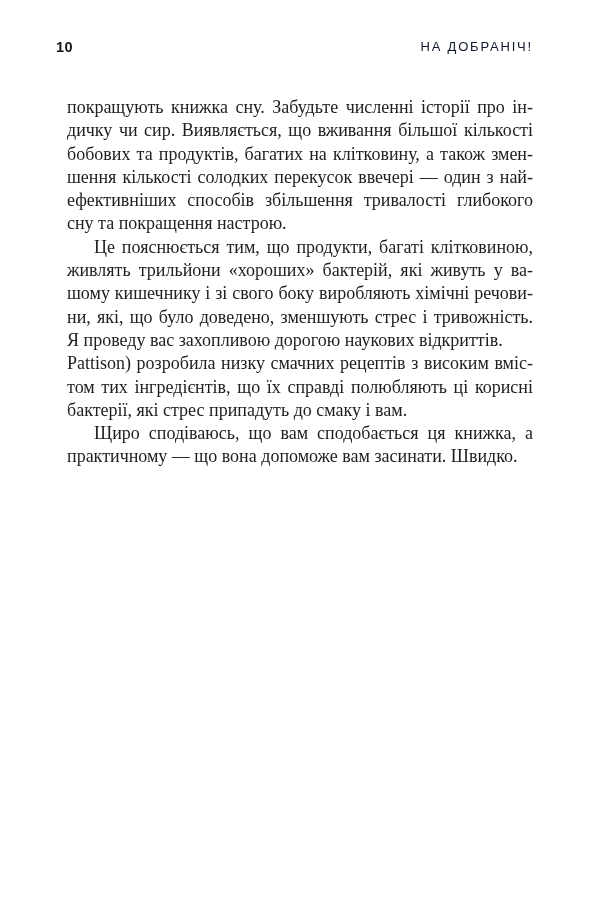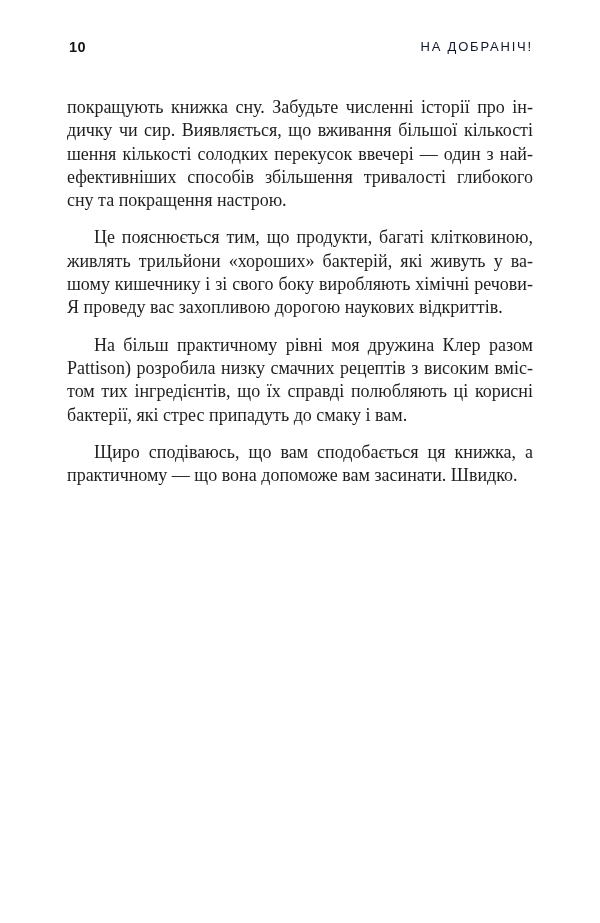--- a/index.html
+++ b/index.html
@@ -10,21 +10,21 @@
   .page {
     position: relative;
     width: 600px;
     height: 923px;
     background: #ffffff;
     overflow: hidden;
   }
   .page-header {
     position: absolute;
     top: 39px;
-    left: 67px;
+    left: 54px;
     right: 67px;
     height: 20px;
   }
   .page-number {
     position: absolute;
     left: 2px;
     top: 0;
     font-family: "Liberation Sans", sans-serif;
     font-weight: 700;
     font-size: 14.5px;
@@ -52,50 +52,50 @@
   }
   .paragraph {
     margin: 0;
   }
   .line {
     text-align: justify;
     text-align-last: justify;
   }
   .line.indent {
     padding-left: 27px;
-    margin-top: 14px;
   }
   .line.last {
     text-align-last: left;
   }
 </style>
 </head>
 <body>
 
 <div class="page">
   <div class="page-header">
     <span class="page-number">10</span>
     <span class="running-title">НА ДОБРАНІЧ!</span>
   </div>
   <div class="body-text">
       <div class="paragraph">
         <div class="line">покращують книжка сну. Забудьте численні історії про ін-</div>
         <div class="line">дичку чи сир. Виявляється, що вживання більшої кількості</div>
+        <div class="line">бобових та продуктів, багатих на клітковину, а також змен-</div>
         <div class="line">шення кількості солодких перекусок ввечері — один з най-</div>
         <div class="line">ефективніших способів збільшення тривалості глибокого</div>
         <div class="line last">сну та покращення настрою.</div>
       </div>
       <div class="paragraph">
         <div class="line indent">Це пояснюється тим, що продукти, багаті клітковиною,</div>
         <div class="line">живлять трильйони «хороших» бактерій, які живуть у ва-</div>
         <div class="line">шому кишечнику і зі свого боку виробляють хімічні речови-</div>
+        <div class="line">ни, які, що було доведено, зменшують стрес і тривожність.</div>
         <div class="line last">Я проведу вас захопливою дорогою наукових відкриттів.</div>
       </div>
       <div class="paragraph">
-        <div class="line indent">На більш практичному рівні моя дружина Клер разом</div>
         <div class="line">Pattison) розробила низку смачних рецептів з високим вміс-</div>
         <div class="line">том тих інгредієнтів, що їх справді полюбляють ці корисні</div>
         <div class="line last">бактерії, які стрес припадуть до смаку і вам.</div>
       </div>
       <div class="paragraph">
         <div class="line indent">Щиро сподіваюсь, що вам сподобається ця книжка, а</div>
         <div class="line last">практичному — що вона допоможе вам засинати. Швидко.</div>
       </div>
     </div>
 </div>

